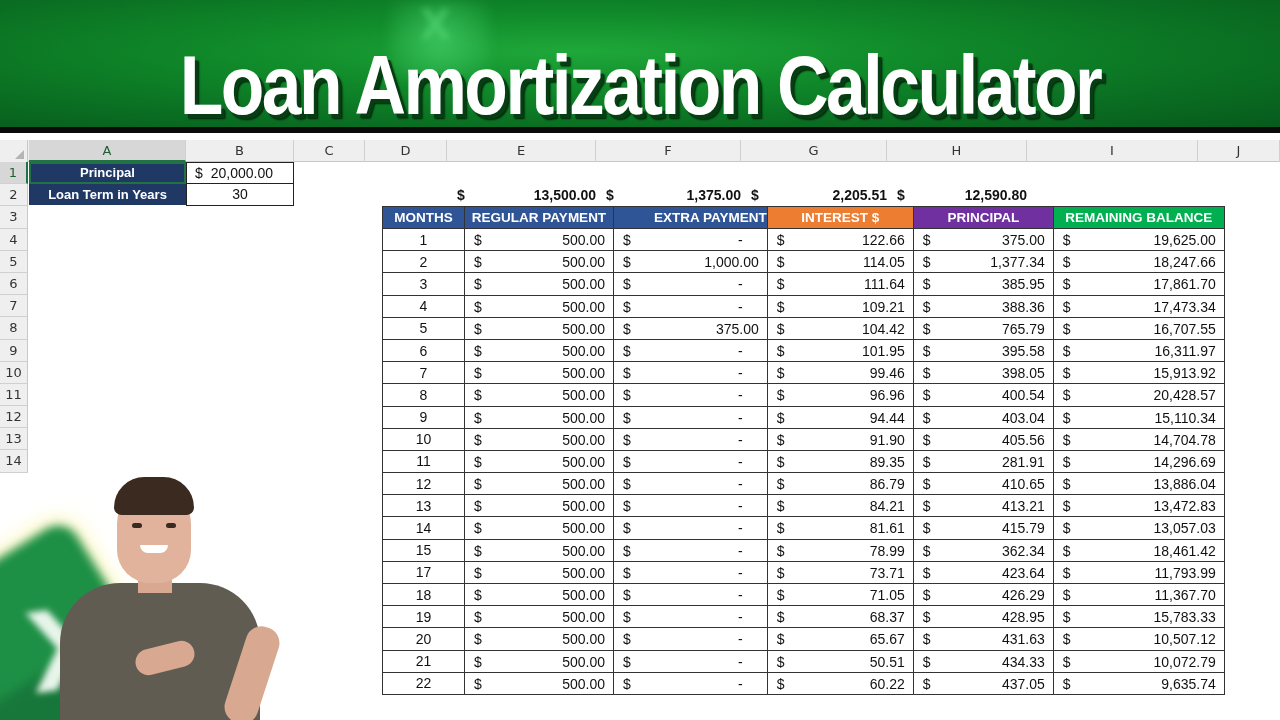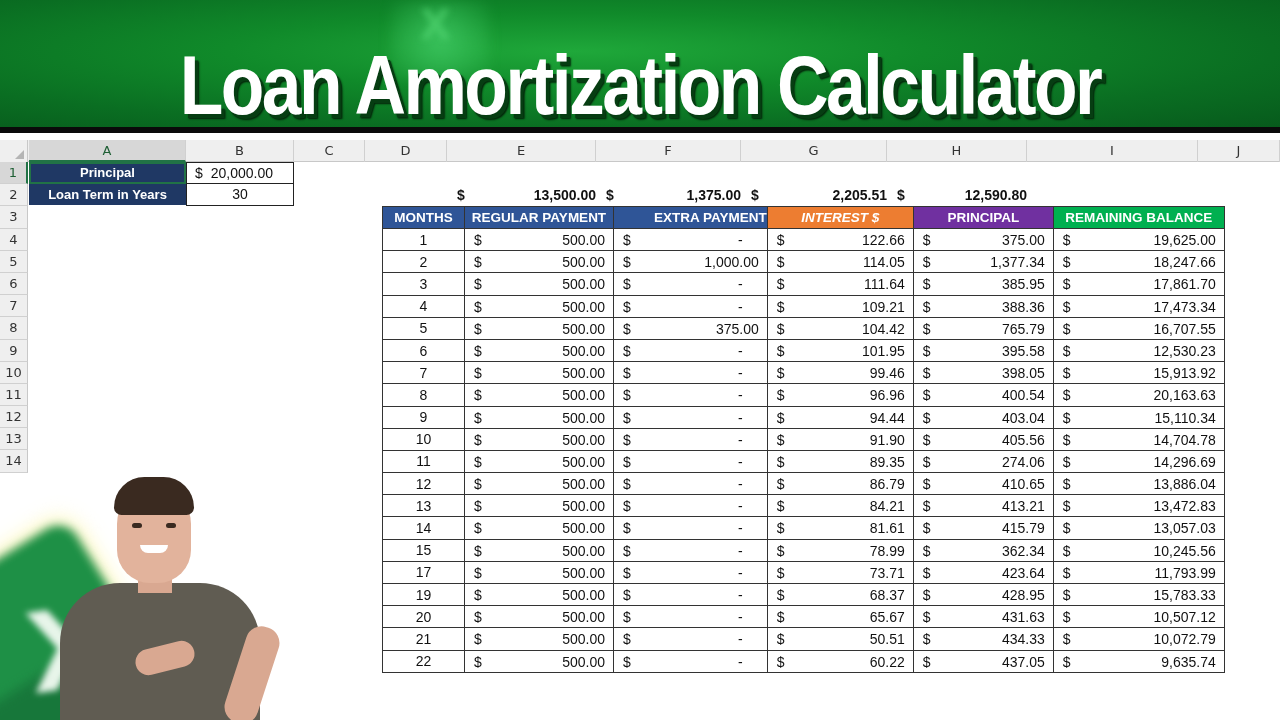--- a/index.html
+++ b/index.html
@@ -193,21 +193,21 @@
         <col style="width:145px">
       <col style="width:146px">
         <col style="width:140px">
         <col style="width:171px">
     </colgroup>
     <thead>
       <tr id="headRow">
           <th style="background: rgb(47, 85, 151);">MONTHS</th>
           <th style="background: rgb(47, 85, 151);">REGULAR PAYMENT</th>
           <th style="background: rgb(47, 85, 151); padding-left: 40px;">EXTRA PAYMENT</th>
-          <th style="background: rgb(237, 125, 49); font-style: italic;">INTEREST $</th>
+          <th style="background: rgb(237, 125, 49);">INTEREST $</th>
           <th style="background: rgb(112, 48, 160);">PRINCIPAL</th>
           <th style="background: rgb(0, 176, 80);">REMAINING BALANCE</th>
         </tr>
     </thead>
     <tbody id="bodyRows">
         <tr>
           <td class="month">1</td>
           <td>
             <span class="cur">$</span>
             <span class="amt">500.00</span>
@@ -334,21 +334,21 @@
           <td>
             <span class="cur">$</span>
             <span class="amt">101.95</span>
           </td>
           <td>
             <span class="cur">$</span>
             <span class="amt">395.58</span>
           </td>
           <td>
             <span class="cur">$</span>
-            <span class="amt">12,530.23</span>
+            <span class="amt">16,311.97</span>
           </td>
         </tr>
         <tr>
           <td class="month">7</td>
           <td>
             <span class="cur">$</span>
             <span class="amt">500.00</span>
           </td>
           <td>
             <span class="cur">$</span>
@@ -380,21 +380,21 @@
           <td>
             <span class="cur">$</span>
             <span class="amt">96.96</span>
           </td>
           <td>
             <span class="cur">$</span>
             <span class="amt">400.54</span>
           </td>
           <td>
             <span class="cur">$</span>
-            <span class="amt">20,163.63</span>
+            <span class="amt">20,428.57</span>
           </td>
         </tr>
         <tr>
           <td class="month">9</td>
           <td>
             <span class="cur">$</span>
             <span class="amt">500.00</span>
           </td>
           <td>
             <span class="cur">$</span>
@@ -445,21 +445,21 @@
           <td>
             <span class="cur">$</span>
             <span class="dash">-</span>
           </td>
           <td>
             <span class="cur">$</span>
             <span class="amt">89.35</span>
           </td>
           <td>
             <span class="cur">$</span>
-            <span class="amt">274.06</span>
+            <span class="amt">281.91</span>
           </td>
           <td>
             <span class="cur">$</span>
             <span class="amt">14,296.69</span>
           </td>
         </tr>
         <tr>
           <td class="month">12</td>
           <td>
             <span class="cur">$</span>
@@ -541,21 +541,21 @@
           <td>
             <span class="cur">$</span>
             <span class="amt">78.99</span>
           </td>
           <td>
             <span class="cur">$</span>
             <span class="amt">362.34</span>
           </td>
           <td>
             <span class="cur">$</span>
-            <span class="amt">10,245.56</span>
+            <span class="amt">18,461.42</span>
           </td>
         </tr>
         <tr>
           <td class="month">17</td>
           <td>
             <span class="cur">$</span>
             <span class="amt">500.00</span>
           </td>
           <td>
             <span class="cur">$</span>
@@ -565,20 +565,43 @@
             <span class="cur">$</span>
             <span class="amt">73.71</span>
           </td>
           <td>
             <span class="cur">$</span>
             <span class="amt">423.64</span>
           </td>
           <td>
             <span class="cur">$</span>
             <span class="amt">11,793.99</span>
+          </td>
+        </tr>
+        <tr>
+          <td class="month">18</td>
+          <td>
+            <span class="cur">$</span>
+            <span class="amt">500.00</span>
+          </td>
+          <td>
+            <span class="cur">$</span>
+            <span class="dash">-</span>
+          </td>
+          <td>
+            <span class="cur">$</span>
+            <span class="amt">71.05</span>
+          </td>
+          <td>
+            <span class="cur">$</span>
+            <span class="amt">426.29</span>
+          </td>
+          <td>
+            <span class="cur">$</span>
+            <span class="amt">11,367.70</span>
           </td>
         </tr>
         <tr>
           <td class="month">19</td>
           <td>
             <span class="cur">$</span>
             <span class="amt">500.00</span>
           </td>
           <td>
             <span class="cur">$</span>

